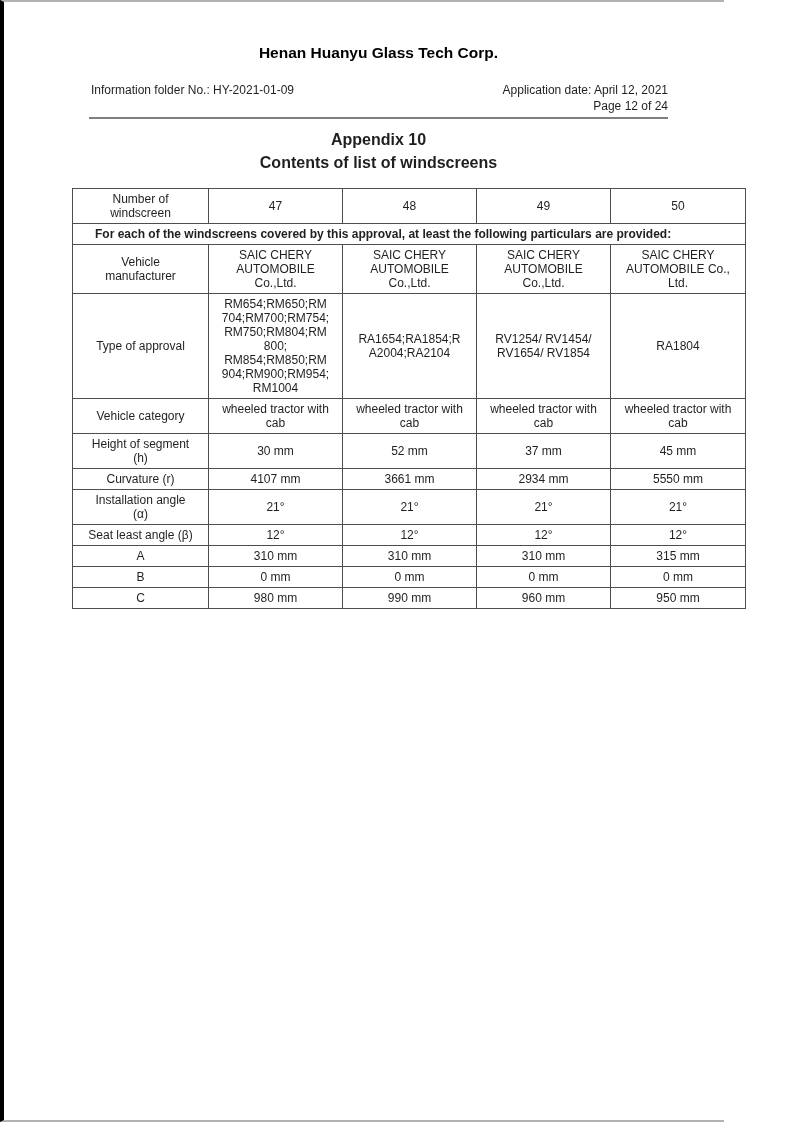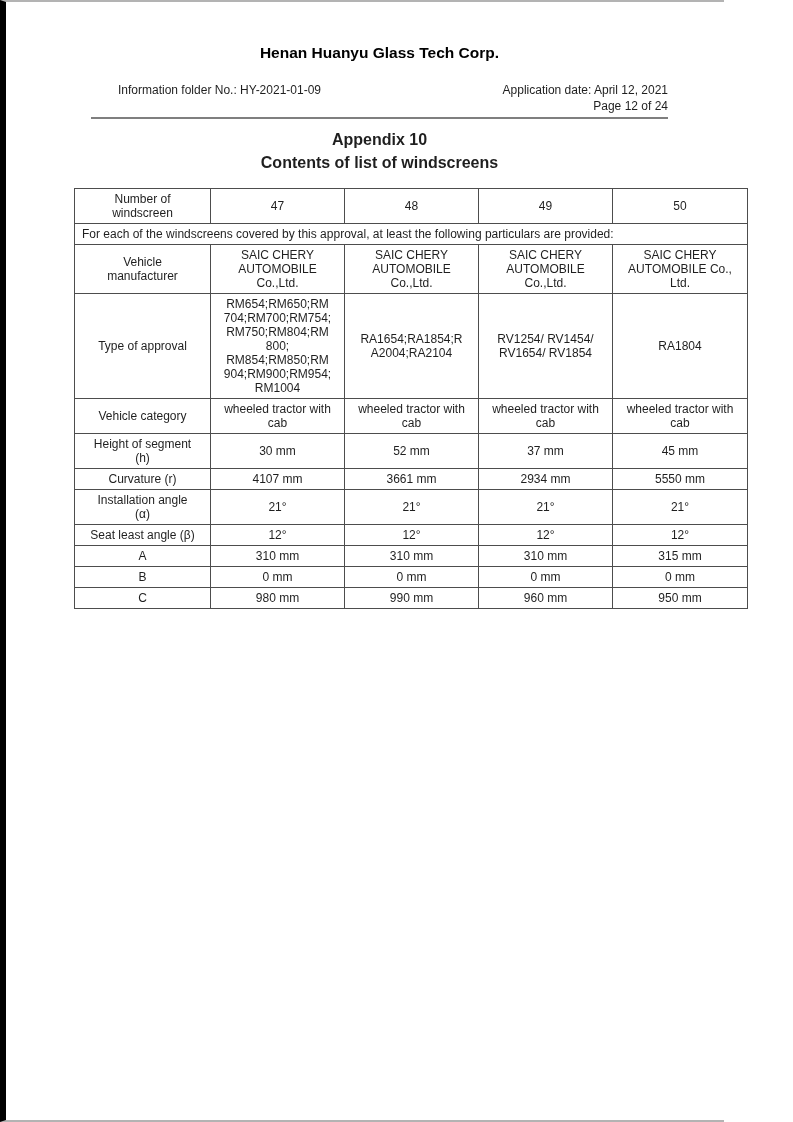--- a/index.html
+++ b/index.html
@@ -8,41 +8,41 @@
     width: 793px;
     height: 1122px;
     font-family: "Liberation Sans", "DejaVu Sans", sans-serif;
     color: #1f1f1f;
     overflow: hidden;
   }
   .page {
     width: 724px;
     height: 1122px;
     background: #ffffff;
-    border-left: 6px solid #000000;
+    border-left: 4px solid #000000;
     border-top: 2px solid #b3b3b3;
     border-bottom: 2px solid #b3b3b3;
   }
   .company-title {
     margin: 42px 56px 0 85px;
     text-align: center;
     font-size: 15.5px;
     font-weight: bold;
     color: #000;
     line-height: 18px;
   }
   .meta-row {
     margin: 20px 56px 0 85px;
     display: flex;
     justify-content: space-between;
     align-items: flex-start;
     font-size: 12px;
     line-height: 16px;
   }
-  .meta-left { margin-left: 27px; }
+  .meta-left { margin-left: 2px; }
   .meta-right { text-align: right; }
   .meta-right span { display: block; }
   .header-rule {
     margin: 3px 56px 0 85px;
     height: 2px;
     background: #7f7f7f;
   }
   .appendix-title {
     margin: 14px 56px 0 85px;
     text-align: center;
@@ -69,21 +69,22 @@
     line-height: 14px;
     text-align: center;
     vertical-align: middle;
     padding: 3px 5px;
     white-space: pre-line;
     word-break: break-word;
     overflow: hidden;
   }
   table.windscreen td.note {
     text-align: left;
-    padding-left: 7px;
+    padding-left: 22px;
+    font-weight: bold;
   }
 </style>
 </head>
 <body>
 
 <div class="page">
 
   <div class="company-title">Henan Huanyu Glass Tech Corp.</div>
 
   <div class="meta-row">

